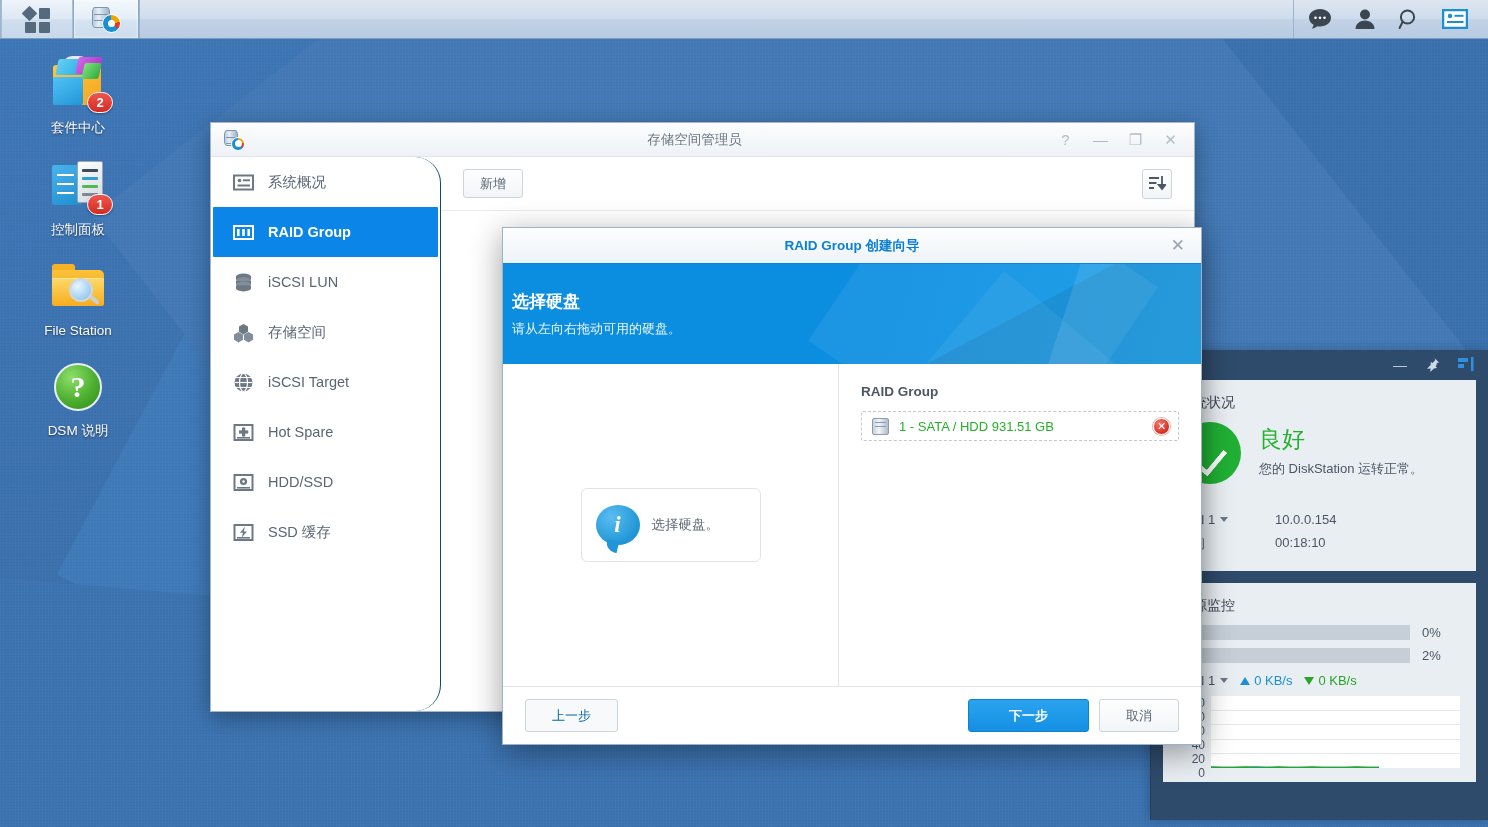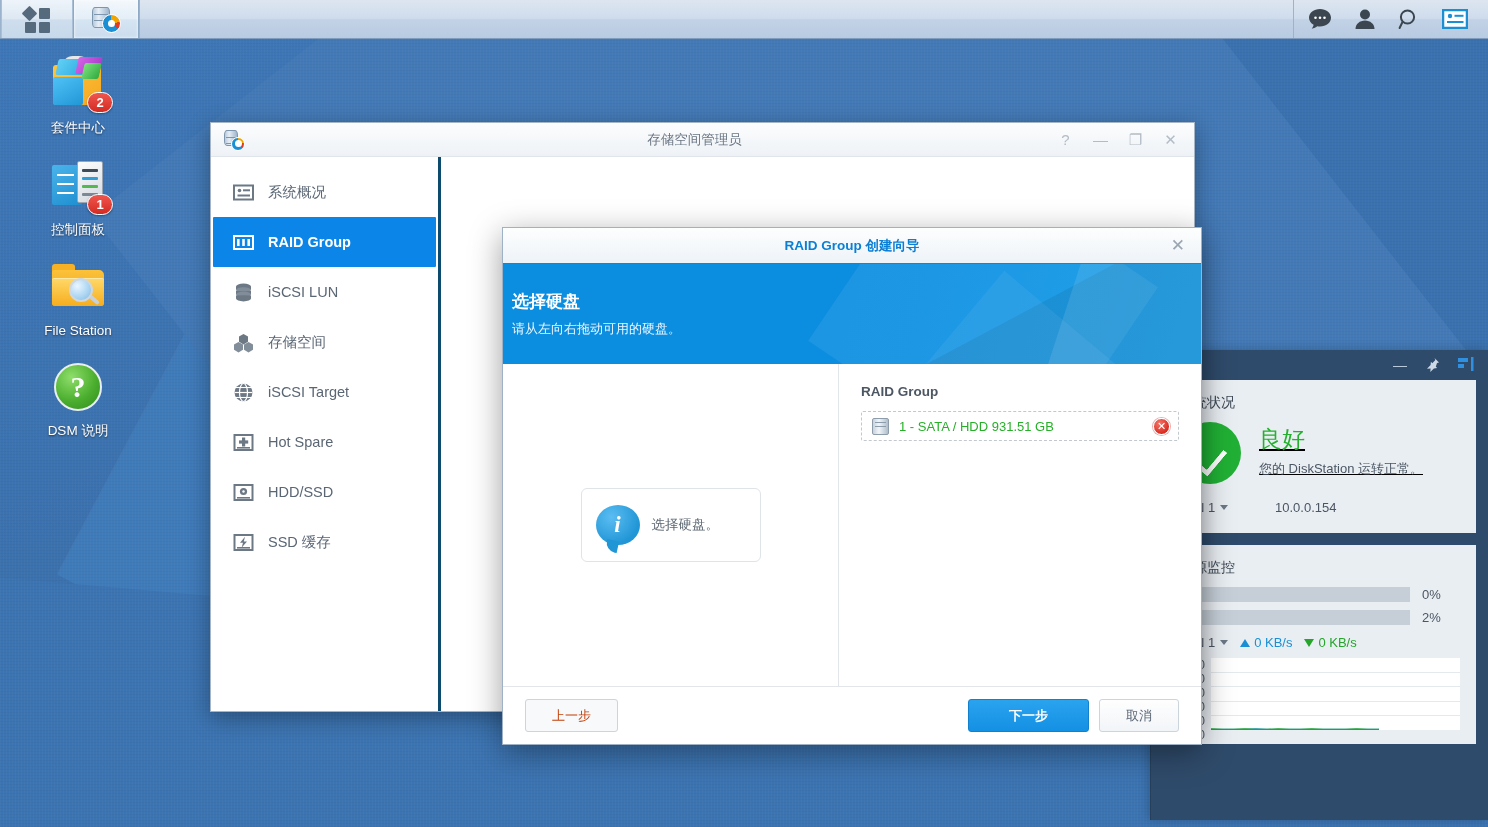--- a/index.html
+++ b/index.html
@@ -204,22 +204,22 @@
     position: absolute; left: 0; right: 16px; text-align: center;
     font-size: 13.5px; color: #6a7684;
   }
   #sm-winbtns { margin-left: auto; display: flex; align-items: center; gap: 20px; padding-right: 16px; z-index:2; }
   .winbtn { color: #b3bcc6; font-size: 15px; cursor: pointer; line-height: 1;
             width: 15px; text-align: center; }
   #sm-body { flex: 1; display: flex; min-height: 0; }
 
   #sm-sidebar {
     width: 230px; flex: 0 0 230px;
-    background: #fff; border-right: 3px solid #0c4a6e;
-    padding-top: 10px;
+    background: #fff; border-right: 1px solid #0c4a6e;
+    border-radius: 26px;
   }
   .nav-item {
     height: 50px; margin: 0 2px; padding-left: 20px;
     display: flex; align-items: center; gap: 14px;
     font-size: 14.5px; color: #5a6674; cursor: pointer;
   }
   .nav-item.active {
     background: #0b86e8; color: #fff; font-weight: bold;
     margin: 0 2px; border-radius: 1px;
   }
@@ -326,21 +326,21 @@
     display: flex; align-items: center; justify-content: center;
     cursor: pointer; line-height: 1; border: 1px solid #fff;
     box-shadow: 0 0 0 1px rgba(180,30,20,.35);
   }
 
   #wz-footer {
     height: 58px; flex: 0 0 58px;
     border-top: 1px solid #e2e6ea;
     display: flex; align-items: center; padding: 0 22px; gap: 10px;
   }
-  .btn-disabled { color: #c2410c; cursor: default; background: #f7f9fb; }
+  .btn-disabled { color: #0369a1; cursor: default; background: #f7f9fb; }
   .btn-primary {
     background: linear-gradient(to bottom, #2aa3ef, #1490e4);
     border: 1px solid #1281cd; color: #fff; font-weight: bold;
     padding: 8px 40px;
   }
   .btn-wide { padding: 8px 26px; }
   #wz-footer .spacer { margin-left: auto; }
 
   
   #widgets {
@@ -348,21 +348,21 @@
     background: #2f4b6b;
     border-left: 1px solid #26405c;
     z-index: 60;
     display: flex; flex-direction: column;
     box-shadow: -2px 0 10px rgba(0,0,0,.2);
   }
   #wg-head { height: 30px; flex: 0 0 30px; display: flex; align-items: center; justify-content: flex-end; gap: 18px; padding-right: 14px; }
   .wg-btn { color: #b8c9dc; cursor: pointer; font-size: 14px; line-height: 1; }
   .wg-card { background: #e9eef3; margin: 0 12px 12px 12px; padding: 14px 16px; }
   .wg-title { font-size: 14px; color: #3f4a56; margin-bottom: 10px; }
-  #health-row { display: flex; align-items: center; gap: 18px; margin-bottom: 12px; text-decoration: underline; }
+  #health-row { display: flex; align-items: center; gap: 18px; margin-bottom: 24px; }
   #health-circle {
     width: 62px; height: 62px; flex: 0 0 62px; border-radius: 50%;
     background: #21b035; position: relative;
   }
   #health-circle::after {
     content:''; position:absolute; left:16px; top:28px; width:26px; height:13px;
     border-left:5px solid #fff; border-bottom:5px solid #fff;
     transform: rotate(-50deg); border-radius:1px;
   }
   #health-word { font-size: 23px; color: #24b12c; line-height: 1; }
@@ -525,20 +525,24 @@
         <div id="health-desc">您的 DiskStation 运转正常。</div>
       </div>
     </div>
     <div class="kv">
       <span class="k">
           <span>LAN 1</span>
           <i class="caret"></i>
         </span>
       <span class="v">10.0.0.154</span>
     </div>
+    <div class="kv">
+      <span class="k">时间</span>
+      <span class="v">00:18:10</span>
+    </div>
   </div>
 
   <div class="wg-card">
     <div class="wg-title">资源监控</div>
     <div class="bar-row">
       <div class="bar-track">
         <div class="bar-fill" id="cpu-fill" style="width: 0%;"></div>
       </div>
       <div class="bar-pct">0%</div>
     </div>
@@ -692,20 +696,31 @@
             <rect x="1.5" y="3" width="18" height="15" fill="none" stroke="#6d7885" stroke-width="2"></rect>
             <path d="M12 4.8l-5 6h3l-1.4 5 5.4-6.4h-3.2z" fill="#6d7885"></path>
             <rect x="4" y="15" width="13" height="1.6" fill="#6d7885"></rect>
           </svg>
         </span>
         <span>SSD 缓存</span>
       </div>
     </div>
 
     <div id="sm-content">
+      <div id="sm-toolbar">
+        <div class="btn">新增</div>
+        <div class="btn" id="sort-btn">
+          <svg width="17" height="17" viewBox="0 0 17 17">
+            <rect x="0" y="2" width="10" height="2" fill="#4d5864"></rect>
+            <rect x="0" y="7" width="7.5" height="2" fill="#4d5864"></rect>
+            <rect x="0" y="12" width="5" height="2" fill="#4d5864"></rect>
+            <path d="M13 1v11M13 14l-3.3-4h6.6z" stroke="#4d5864" stroke-width="1.8" fill="#4d5864"></path>
+          </svg>
+        </div>
+      </div>
       <div id="sm-main"></div>
     </div>
   </div>
 </div>
 
 <div id="wizard">
   <div id="wz-titlebar">
     <div id="wz-title">RAID Group 创建向导</div>
     <div id="wz-close">✕</div>
   </div>

